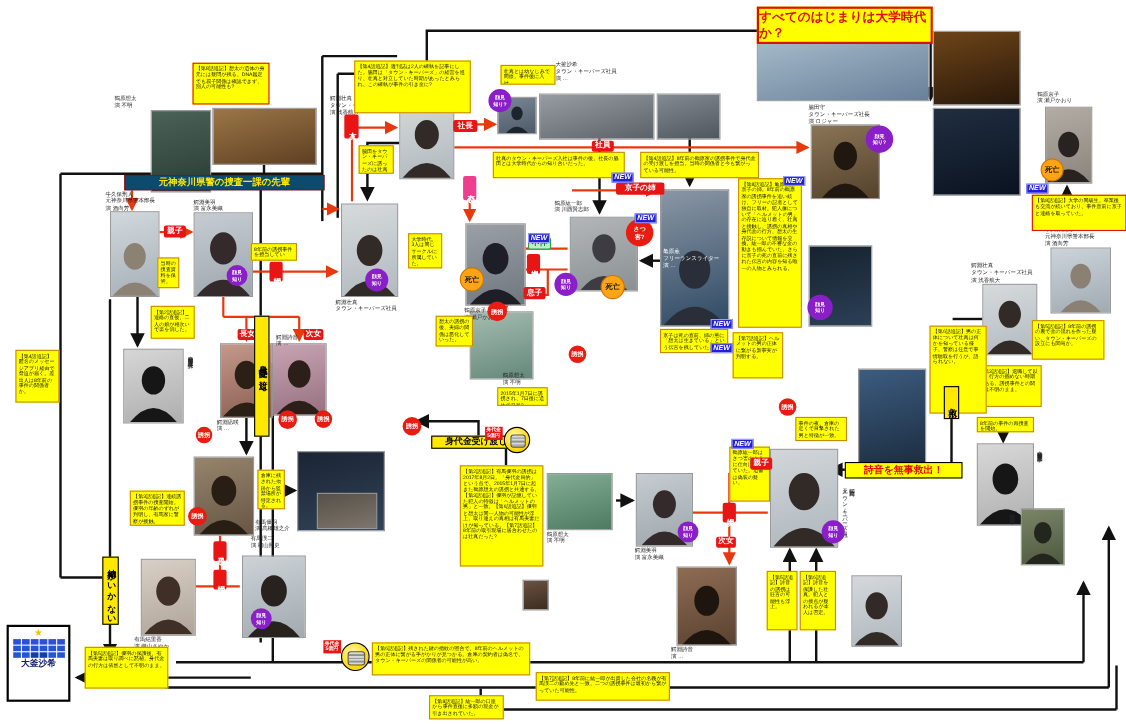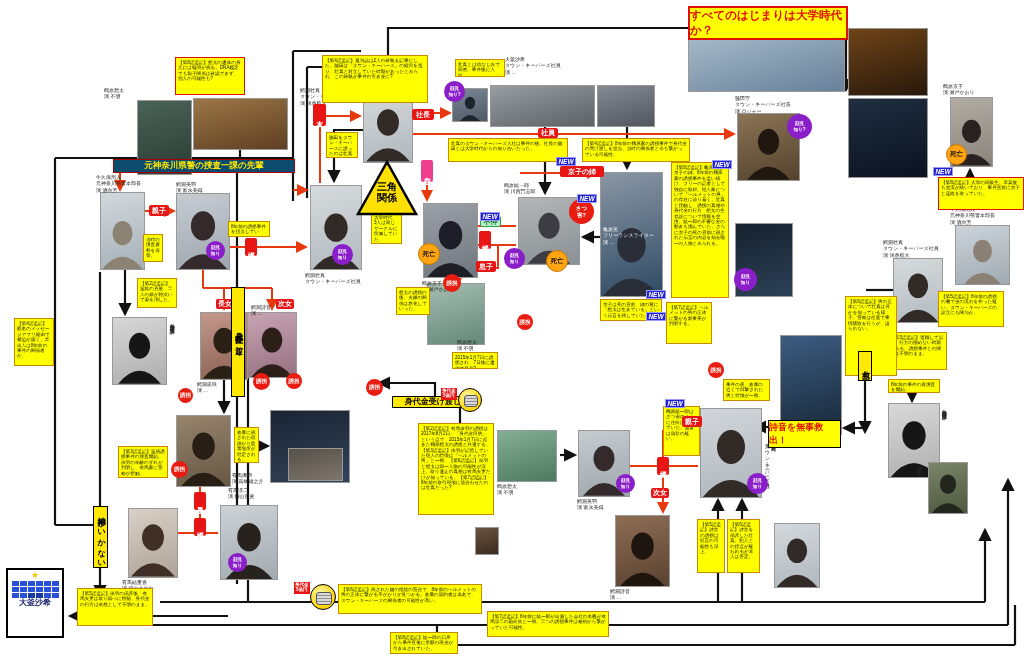--- a/index.html
+++ b/index.html
@@ -128,27 +128,20 @@
       <path d="M498,245 V268 H460 V280" marker-end="url(#mR)"></path>
       <path d="M520,173 H597" marker-end="url(#mR)"></path>
       <path d="M200,487 V538"></path>
         <path d="M178,533 H218"></path>
       <path d="M663,430 V512" marker-end="url(#mR)"></path>
       <path d="M630,466 H698"></path>
       <path d="M680,423 H698" marker-end="url(#mR)"></path>
     </g>
   </svg>
 
-  <div id="triangle">
-    <svg width="62" height="56" viewBox="0 0 62 56">
-      <polygon points="31,2 2,54 60,54" fill="#ffe000" stroke="#000" stroke-width="2.5"></polygon>
-    </svg>
-    <div class="tri-label">三角
-関係</div>
-  </div>
 
   <div id="police">
     <div class="star">★</div>
     <div class="bld">
       <i></i>
         <i></i>
         <i></i>
         <i></i>
         <i></i>
         <i></i>
@@ -468,21 +461,21 @@
     <div class="new" style="left: 712px; top: 160px;">NEW</div>
     <div class="new" style="left: 933px; top: 167px;">NEW</div>
     <div class="new" style="left: 556px; top: 157px;">NEW</div>
     <div class="new" style="left: 480px; top: 212px;">NEW</div>
     <div class="new" style="left: 577px; top: 194px;">NEW</div>
     <div class="new" style="left: 646px; top: 290px;">NEW</div>
     <div class="new" style="left: 646px; top: 312px;">NEW</div>
     <div class="new" style="left: 665px; top: 399px;">NEW</div>
     <div class="co1" style="left: 688px; top: 6px; width: 160px; min-height: 21px;">すべてのはじまりは大学時代か？</div>
     <div class="co2" style="left: 113px; top: 159px; width: 182px; min-height: 13px;">元神奈川県警の捜査一課の先輩</div>
-    <div class="co4" style="left: 768px; top: 420px; width: 73px; min-height: 15px;">詩音を無事救出！</div>
+    <div class="co4" style="left: 768px; top: 420px; width: 107px; min-height: 15px;">詩音を無事救出！</div>
     <div class="coin" style="left: 458px; top: 388px; width: 24px; height: 24px;">
       <div class="stack"></div>
     </div>
     <div class="ctag" style="left: 441px; top: 388px;">身代金
 5億円</div>
     <div class="coin" style="left: 310px; top: 584px; width: 26px; height: 26px;">
       <div class="stack"></div>
     </div>
     <div class="ctag" style="left: 294px; top: 582px;">身代金
 5億円</div>

